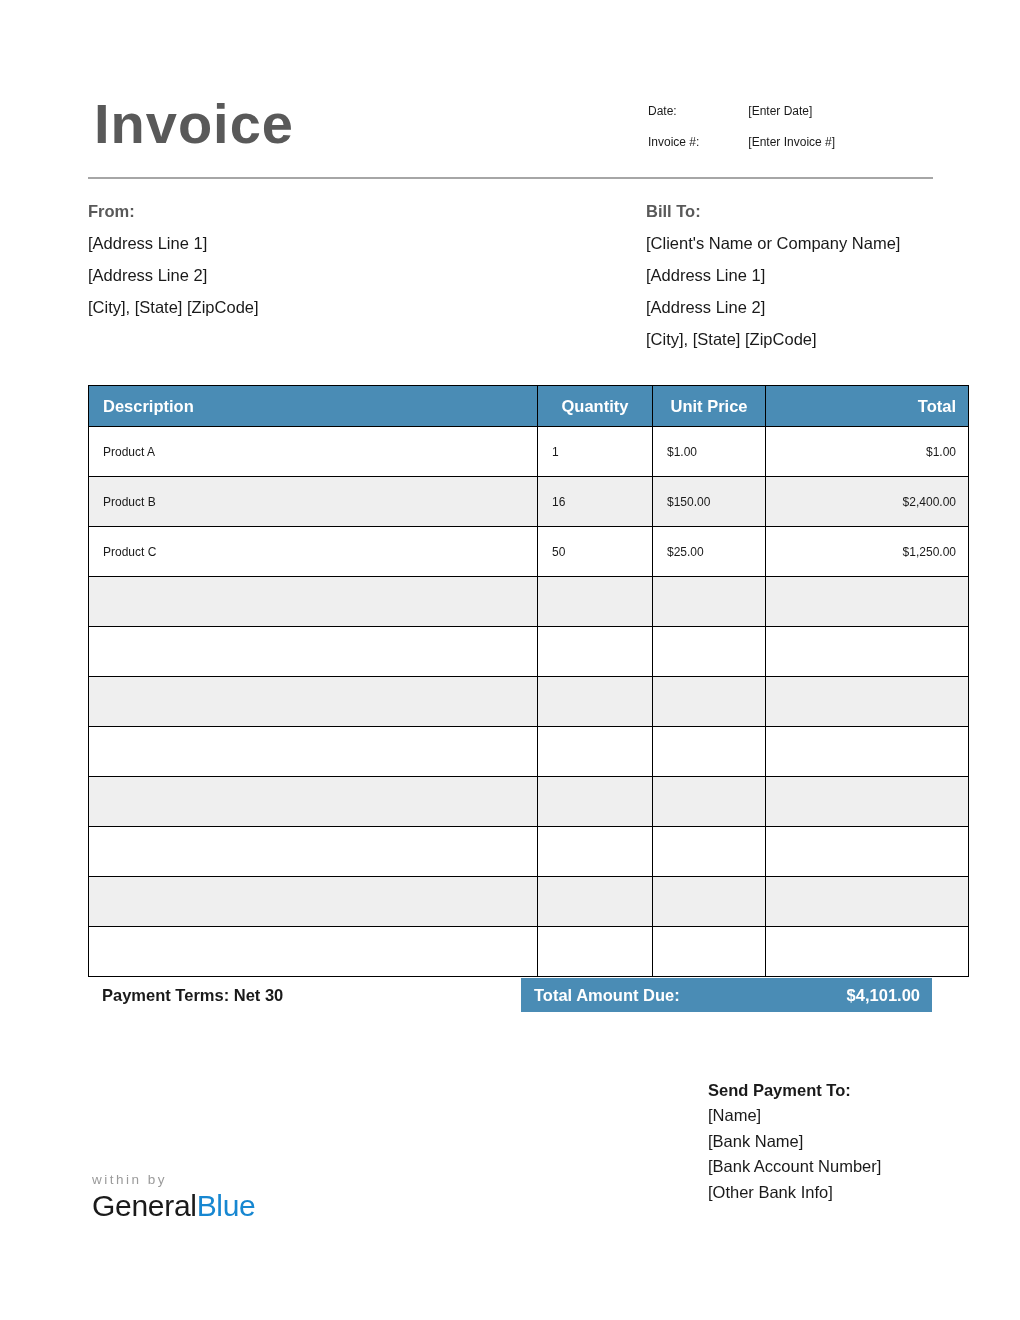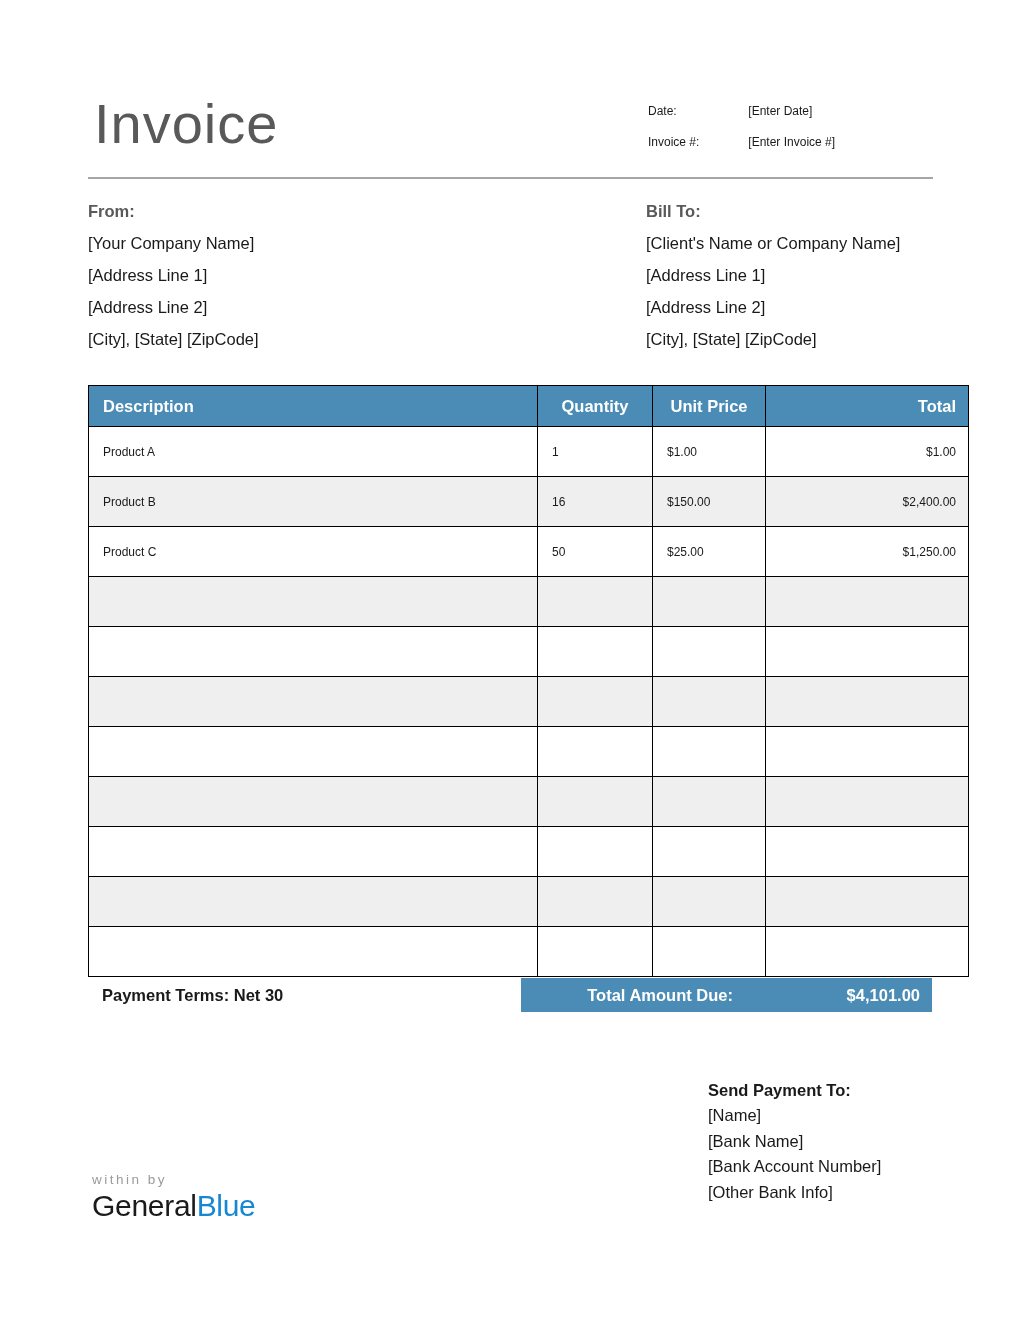--- a/index.html
+++ b/index.html
@@ -9,21 +9,21 @@
     --muted-gray:#595959;
     --divider-gray:#A6A6A6;
   }
   html,body{margin:0;padding:0;background:#ffffff;}
   .page{
     position:relative;width:1020px;height:1320px;background:#ffffff;
     font-family:"Liberation Sans",sans-serif;color:#1a1a1a;overflow:hidden;
   }
   .title{
     position:absolute;left:94px;top:96px;margin:0;
-    font-size:56px;font-weight:400;line-height:1;letter-spacing:1px;
+    font-size:56px;font-weight:700;line-height:1;letter-spacing:1px;
     color:var(--muted-gray);
   }
   .meta{position:absolute;left:648px;top:96px;font-size:12px;}
   .meta-row{height:31px;line-height:31px;}
   .meta-label{display:inline-block;width:97px;}
   .divider{position:absolute;left:88px;top:177px;width:845px;height:2px;background:var(--divider-gray);}
   .party{position:absolute;top:195px;font-size:16.5px;}
   .party.from{left:88px;}
   .party.billto{left:646px;}
   .party-label{height:32px;line-height:32px;font-weight:bold;color:var(--muted-gray);}
@@ -36,21 +36,21 @@
   tbody tr:nth-child(even) td{background:var(--table-alt-row);}
   .c0{width:433px;} .c1{width:112px;} .c2{width:110px;} .c3{width:189px;}
   th.c0{text-align:left;padding-left:14px;}
   th.c1,th.c2{text-align:center;}
   th.c3{text-align:right;padding-right:12px;}
   td.c0,td.c1,td.c2{text-align:left;padding-left:14px;}
   td.c3{text-align:right;padding-right:12px;}
   .table-footer{display:flex;height:34px;line-height:34px;margin-top:1px;font-size:16.5px;}
   .payment-terms{width:433px;box-sizing:border-box;padding-left:14px;font-weight:bold;}
   .total-bar{flex:1;display:flex;background:var(--accent-blue);color:#fff;font-weight:bold;}
-  .total-label{width:222px;box-sizing:border-box;text-align:right;padding-right:10px;}
+  .total-label{width:222px;box-sizing:border-box;padding-right:10px;margin-left:13px;}
   .total-value{flex:1;box-sizing:border-box;text-align:right;padding-right:12px;}
   .note{position:absolute;top:1077px;font-size:16.5px;}
   .note.terms{left:92px;}
   .note.payto{left:668px;margin-left:40px;}
   .note-heading{height:26px;line-height:26px;font-weight:bold;}
   .note-line{height:25.5px;line-height:25.5px;}
   .logo{position:absolute;left:92px;top:1172px;}
   .powered{font-size:13.5px;letter-spacing:2.5px;color:#9b9b9b;margin-bottom:2px;}
   .brand{font-size:30px;line-height:1.1;letter-spacing:-0.3px;}
   .brand-black{color:#1a1a1a;}
@@ -71,21 +71,20 @@
     <div class="meta-row">
       <span class="meta-label">Invoice #:</span>
       <span class="meta-value">[Enter Invoice #]</span>
     </div>
   </div>
 
   <div class="divider"></div>
 
   <div class="party from">
     <div class="party-label">From:</div>
-    <div class="party-line">[Your Company Name]</div>
     <div class="party-line">[Address Line 1]</div>
     <div class="party-line">[Address Line 2]</div>
     <div class="party-line">[City], [State] [ZipCode]</div>
   </div>
 
   <div class="party billto">
     <div class="party-label">Bill To:</div>
     <div class="party-line">[Client's Name or Company Name]</div>
     <div class="party-line">[Address Line 1]</div>
     <div class="party-line">[Address Line 2]</div>

